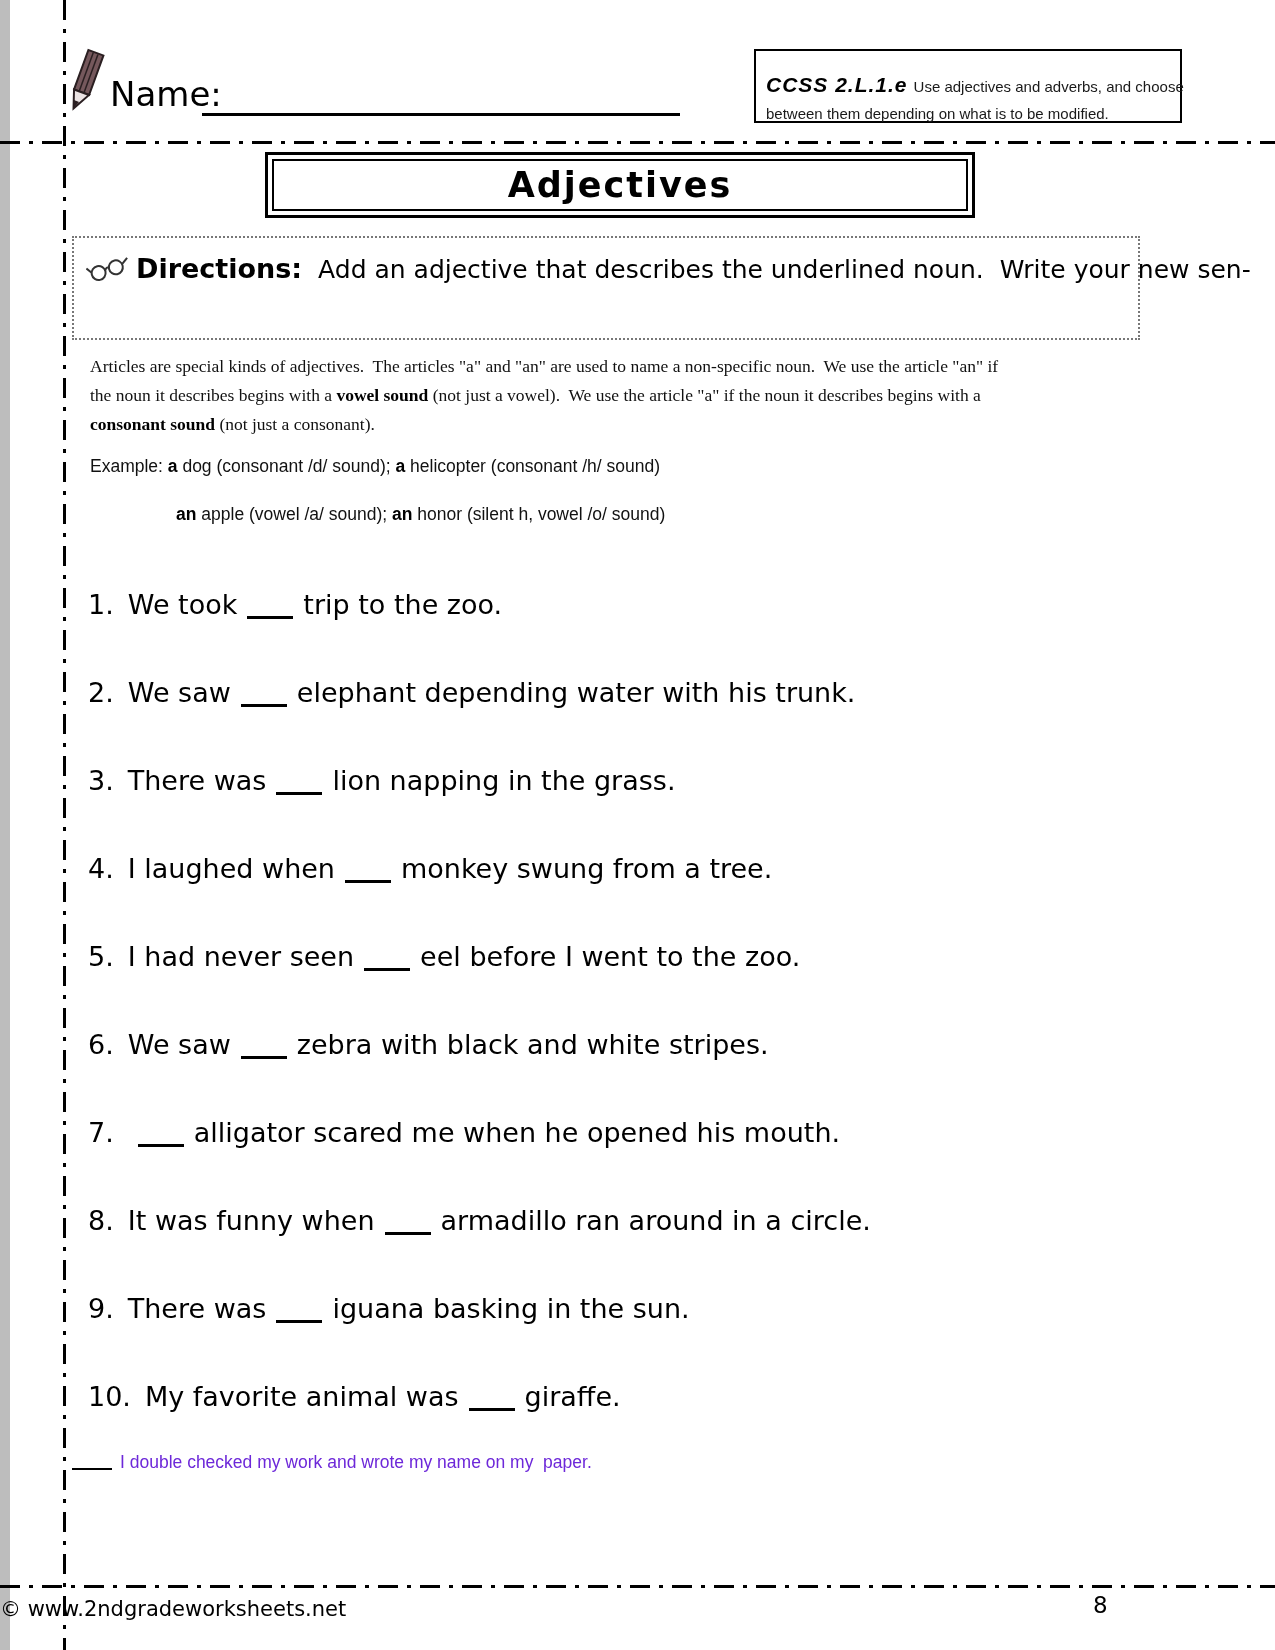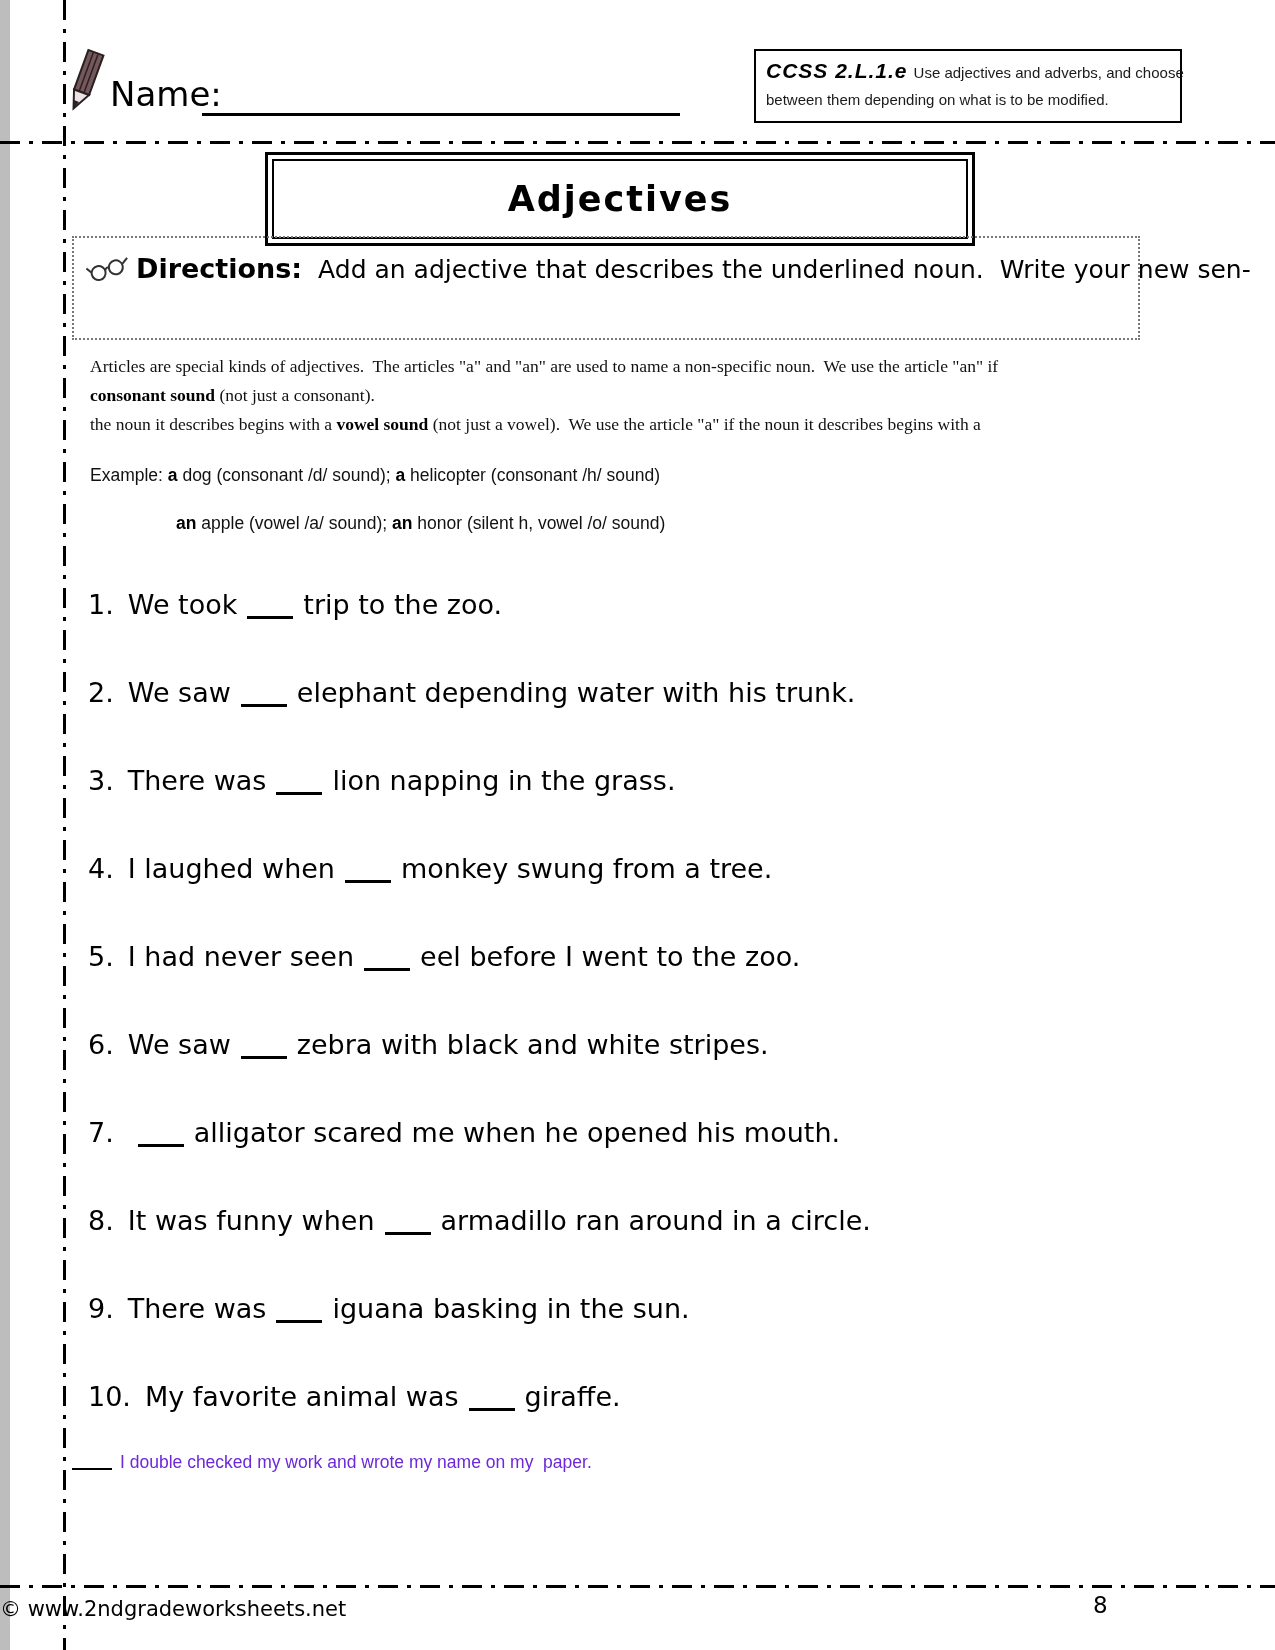--- a/index.html
+++ b/index.html
@@ -21,30 +21,30 @@
   .hline.top { top:141px; }
   .hline.bottom { top:1585px; }
 
   
   .pencil { position:absolute; left:62px; top:48px; }
   .name-label { position:absolute; left:110px; top:74px; font-size:34px; }
   .name-line { position:absolute; left:202px; top:113px; width:478px; height:3px; background:#000; }
 
   .ccss-box {
     position:absolute; left:754px; top:49px; width:428px; height:74px;
-    border:2px solid #000; box-sizing:border-box; padding:6px 10px;
+    border:2px solid #000; box-sizing:border-box; padding:20px 10px;
     font-family:"Liberation Sans", sans-serif;
   }
   .ccss-line { white-space:pre; line-height:27px; font-size:15px; color:#1a1a1a; }
   .ccss-code { font-style:italic; font-weight:600; font-size:21px; color:#000; letter-spacing:1px; }
   .ccss-rest { margin-left:6px; }
 
   
   .title-box {
-    position:absolute; left:265px; top:152px; width:710px; height:94px;
+    position:absolute; left:265px; top:152px; width:710px; height:66px;
     border:3px solid #000; box-sizing:border-box; padding:4px;
   }
   .title-inner {
     width:100%; height:100%; border:2px solid #000; box-sizing:border-box;
     display:flex; align-items:center; justify-content:center;
   }
   .title-text { font-size:35px; font-weight:bold; letter-spacing:2px; }
 
   
   .directions-box {
@@ -55,21 +55,21 @@
   .dir-line { white-space:pre; }
   .glasses { vertical-align:-4px; margin-right:6px; }
   .directions-label { font-weight:bold; font-size:27px; }
   .dir-text { margin-left:16px; }
 
   
   .info { position:absolute; left:90px; top:352px; font-family:"Liberation Sans", sans-serif; font-size:17.5px; line-height:29px; color:#111; }
   .info-line { white-space:pre;font-family:Liberation Serif, serif; }
   .bseg { font-weight:bold; color:#000; }
 
-  .example-line { position:absolute; font-family:"Liberation Sans", sans-serif; font-size:17.5px; color:#111; white-space:pre;margin-top:9px; }
+  .example-line { position:absolute; font-family:"Liberation Sans", sans-serif; font-size:17.5px; color:#111; white-space:pre; }
   .ex1 { left:90px; top:456px; }
   .ex2 { left:176px; top:504px; }
 
   
   .sentences { position:absolute; left:88px; top:546px; font-size:27px; }
   .sentence { height:37px; line-height:37px; margin-bottom:51px; white-space:pre;margin-top:40px; }
   .s-num { display:inline-block; margin-right:14px; }
   .blank {
     display:inline-block; width:46px; height:26px; box-sizing:border-box;
     border-bottom:3px solid #000; margin:0 10px; position:relative; top:5px;
@@ -124,22 +124,22 @@
               <circle cx="30" cy="13" r="7"></circle>
               <path d="M19 14 Q21 10 23 12"></path>
               <path d="M5 13 L1 8"></path>
               <path d="M37 11 L43 6"></path>
             </g>
           </svg></span><span class="directions-label">Directions:</span><span class="dir-text">Add an adjective that describes the underlined noun.  Write your new sen-</span></div>
   </div>
 
   <div class="info">
     <div class="info-line">Articles are special kinds of adjectives.  The articles "a" and "an" are used to name a non-specific noun.  We use the article "an" if</div>
+    <div class="info-line"><span>the noun it describes begins with a </span><span class="bseg">vowel sound</span><span> (not just a vowel).  We use the article "a" if the noun it describes begins with a</span></div>
     <div class="info-line"><span class="bseg">consonant sound</span><span> (not just a consonant).</span></div>
-    <div class="info-line"><span>the noun it describes begins with a </span><span class="bseg">vowel sound</span><span> (not just a vowel).  We use the article "a" if the noun it describes begins with a</span></div>
   </div>
 
   <div class="example-line ex1"><span>Example: </span><span class="bseg">a</span><span> dog (consonant /d/ sound); </span><span class="bseg">a</span><span> helicopter (consonant /h/ sound)</span></div>
   <div class="example-line ex2"><span class="bseg">an</span><span> apple (vowel /a/ sound); </span><span class="bseg">an</span><span> honor (silent h, vowel /o/ sound)</span></div>
 
   <div class="sentences">
     <div class="sentence"><span class="s-num">1.</span><span>We took</span><span class="blank"></span><span>trip to the zoo.</span></div>
     <div class="sentence"><span class="s-num">2.</span><span>We saw</span><span class="blank"></span><span>elephant depending water with his trunk.</span></div>
     <div class="sentence"><span class="s-num">3.</span><span>There was</span><span class="blank"></span><span>lion napping in the grass.</span></div>
     <div class="sentence"><span class="s-num">4.</span><span>I laughed when</span><span class="blank"></span><span>monkey swung from a tree.</span></div>

